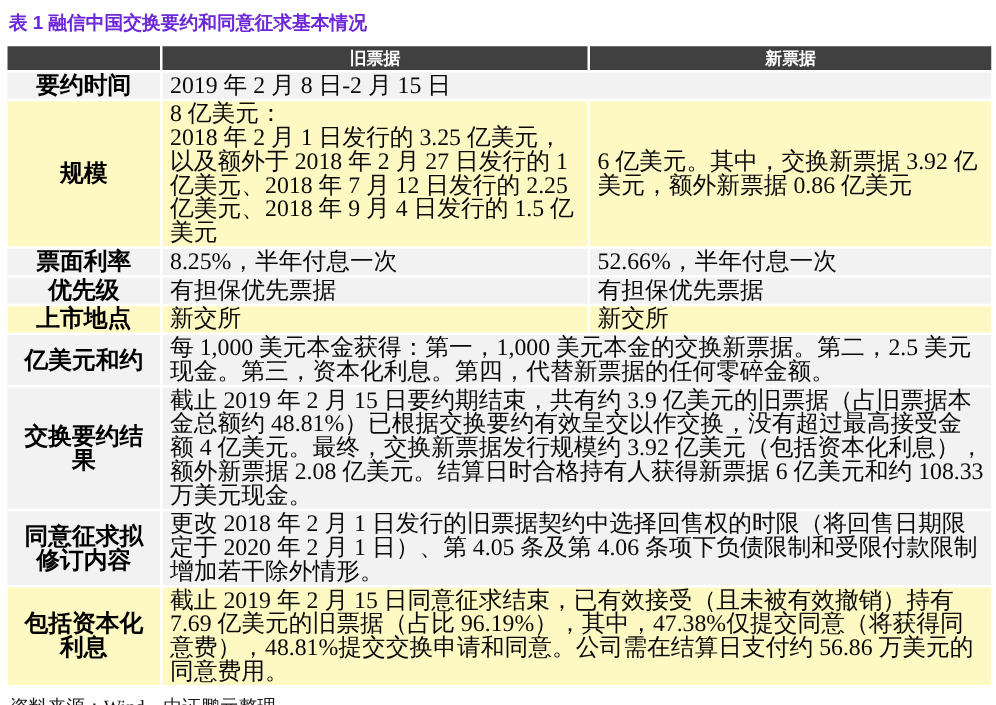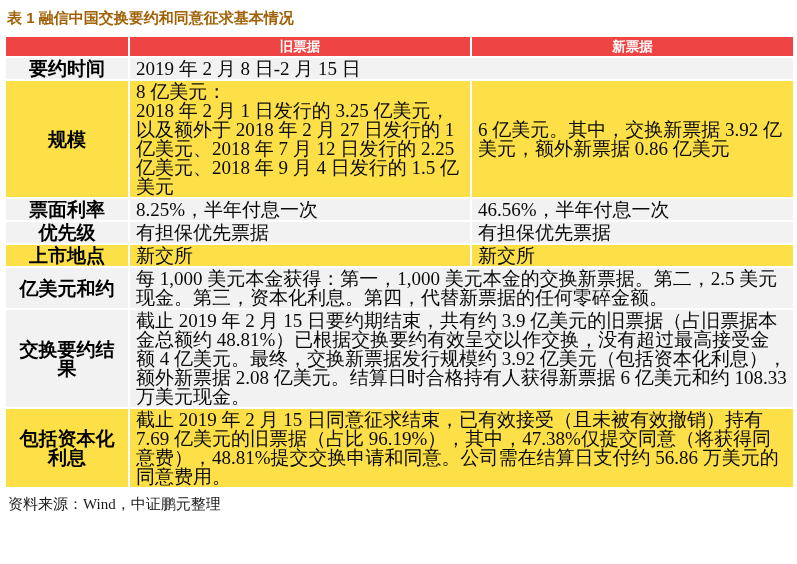--- a/index.html
+++ b/index.html
@@ -8,57 +8,57 @@
     width: 797px; height: 564px;
     font-family: "Liberation Serif", "DejaVu Serif", serif;
     color: #0a0a0a;
     overflow: hidden;
   }
   .page-title {
     font-family: "Liberation Sans", "DejaVu Sans", sans-serif;
     font-weight: bold;
     font-size: 15px;
     padding: 9px 6px 7px 7px;
-    color: #a16207;
+    color: #6d28d9;
   }
   table.main {
     width: 789px;
     margin: 0 4px;
     border-collapse: collapse;
     table-layout: fixed;
   }
   table.main td {
     border: 2px solid #ffffff;
     font-size: 19px;
     line-height: 19px;
     padding: 1px 6px;
     vertical-align: middle;
     white-space: pre-wrap;
   }
   thead td.hcell {
-    background: #ef4444;
+    background: #404040;
     color: #ffffff;
     font-family: "Liberation Sans", "DejaVu Sans", sans-serif;
     font-weight: bold;
     text-align: center;
     font-size: 13.5px;
     line-height: 17px;
     padding: 1px 2px;
   }
   td.row-label {
     font-family: "Liberation Sans", "DejaVu Sans", sans-serif;
     font-weight: bold;
     text-align: center;
     font-size: 13.5px;
     line-height: 18px;
     padding: 2px 5px;
     color: #000000;
   }
   tr.light td { background: #f2f2f2; }
-  tr.dark td  { background: #fde047; }
+  tr.dark td  { background: #fef9c3; }
   .source-note {
     font-size: 15px;
     padding: 6px 0 0 8px;
     color: #1a1a1a;
   }
 </style>
 </head>
 <body>
 
 <div class="page-title">表 1  融信中国交换要约和同意征求基本情况</div>
@@ -83,40 +83,44 @@
       </tr>
       <tr class="dark">
         <td class="row-label">规模</td>
         <td><span>8 亿美元：
 2018 年 2 月 1 日发行的 3.25 亿美元，以及额外于 2018 年 2 月 27 日发行的 1 亿美元、2018 年 7 月 12 日发行的 2.25 亿美元、2018 年 9 月 4 日发行的 1.5 亿美元</span></td>
         <td><span>6 亿美元。其中，交换新票据 3.92 亿美元，额外新票据 0.86 亿美元</span></td>
       </tr>
       <tr class="light">
         <td class="row-label">票面利率</td>
         <td><span>8.25%，半年付息一次</span></td>
-        <td><span>46.56%，半年付息一次</span></td>
+        <td><span>52.66%，半年付息一次</span></td>
       </tr>
       <tr class="light">
         <td class="row-label">优先级</td>
         <td><span>有担保优先票据</span></td>
         <td><span>有担保优先票据</span></td>
       </tr>
       <tr class="dark">
         <td class="row-label">上市地点</td>
         <td><span>新交所</span></td>
         <td><span>新交所</span></td>
       </tr>
       <tr class="light">
         <td class="row-label">亿美元和约</td>
         <td colspan="2"><span>每 1,000 美元本金获得：第一，1,000 美元本金的交换新票据。第二，2.5 美元现金。第三，资本化利息。第四，代替新票据的任何零碎金额。</span></td>
       </tr>
       <tr class="light">
         <td class="row-label">交换要约结果</td>
         <td colspan="2"><span>截止 2019 年 2 月 15 日要约期结束，共有约 3.9 亿美元的旧票据（占旧票据本金总额约 48.81%）已根据交换要约有效呈交以作交换，没有超过最高接受金额 4 亿美元。最终，交换新票据发行规模约 3.92 亿美元（包括资本化利息），额外新票据 2.08 亿美元。结算日时合格持有人获得新票据 6 亿美元和约 108.33 万美元现金。</span></td>
       </tr>
+      <tr class="light">
+        <td class="row-label">同意征求拟修订内容</td>
+        <td colspan="2"><span>更改 2018 年 2 月 1 日发行的旧票据契约中选择回售权的时限（将回售日期限定于 2020 年 2 月 1 日）、第 4.05 条及第 4.06 条项下负债限制和受限付款限制增加若干除外情形。</span></td>
+      </tr>
       <tr class="dark">
         <td class="row-label">包括资本化利息</td>
         <td colspan="2"><span>截止 2019 年 2 月 15 日同意征求结束，已有效接受（且未被有效撤销）持有 7.69 亿美元的旧票据（占比 96.19%），其中，47.38%仅提交同意（将获得同意费），48.81%提交交换申请和同意。公司需在结算日支付约 56.86 万美元的同意费用。</span></td>
       </tr>
     </tbody>
 </table>
 
 <div class="source-note">资料来源：Wind，中证鹏元整理</div>
 
 </body></html>

